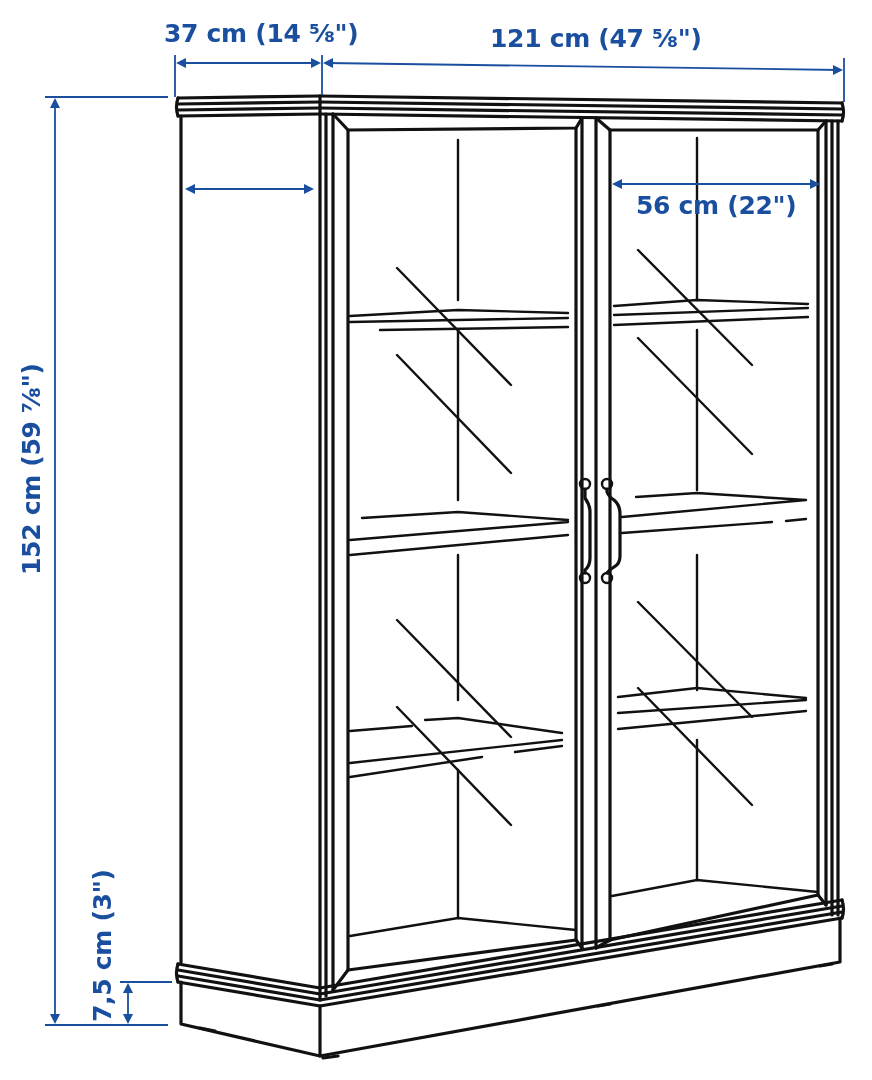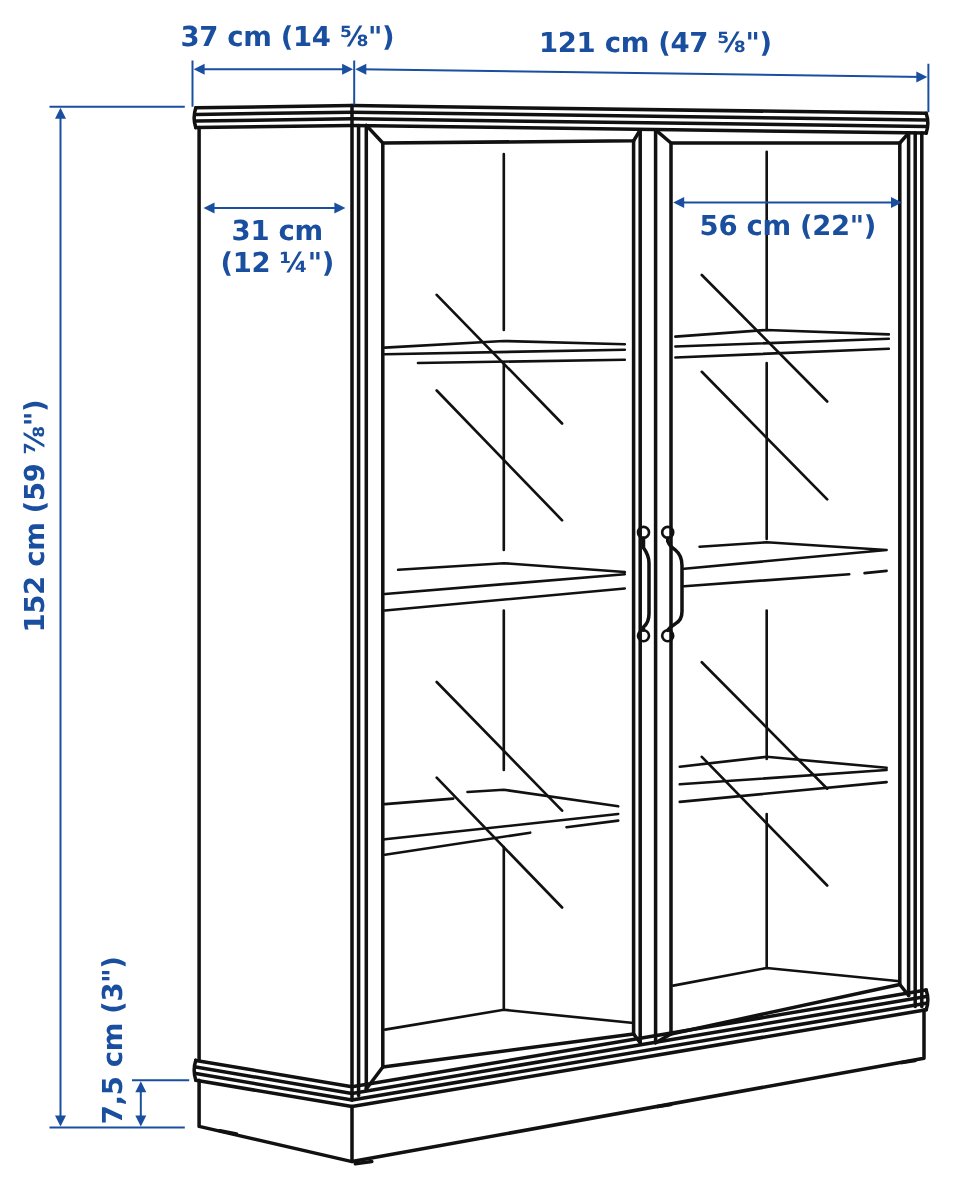--- a/index.html
+++ b/index.html
@@ -132,24 +132,20 @@
       <path class="dim" d="M616 184 L816 184"></path>
       <polygon class="arrow" points="612,184 622,179 622,189"></polygon>
       <polygon class="arrow" points="820,184 810,179 810,189"></polygon>
     </g>
   </svg>
 
   <div class="label" style="left:164px; top:20px;">37 cm (14 ⅝")</div>
 
   <div class="label" style="left:490px; top:25px;">121 cm (47 ⅝")</div>
 
-  <div class="label center" style="left:196px; top:196px; width:112px;">
-    <div>31 cm</div>
-    <div>(12 ¼")</div>
-  </div>
 
   <div class="label" style="left:636px; top:192px;">56 cm (22")</div>
 
   <div class="label vertical" style="left:18px; top:575px;">152 cm (59 ⅞")</div>
 
   <div class="label vertical" style="left:89px; top:1022px;">7,5 cm (3")</div>
 
 </div>
 
 </body></html>

